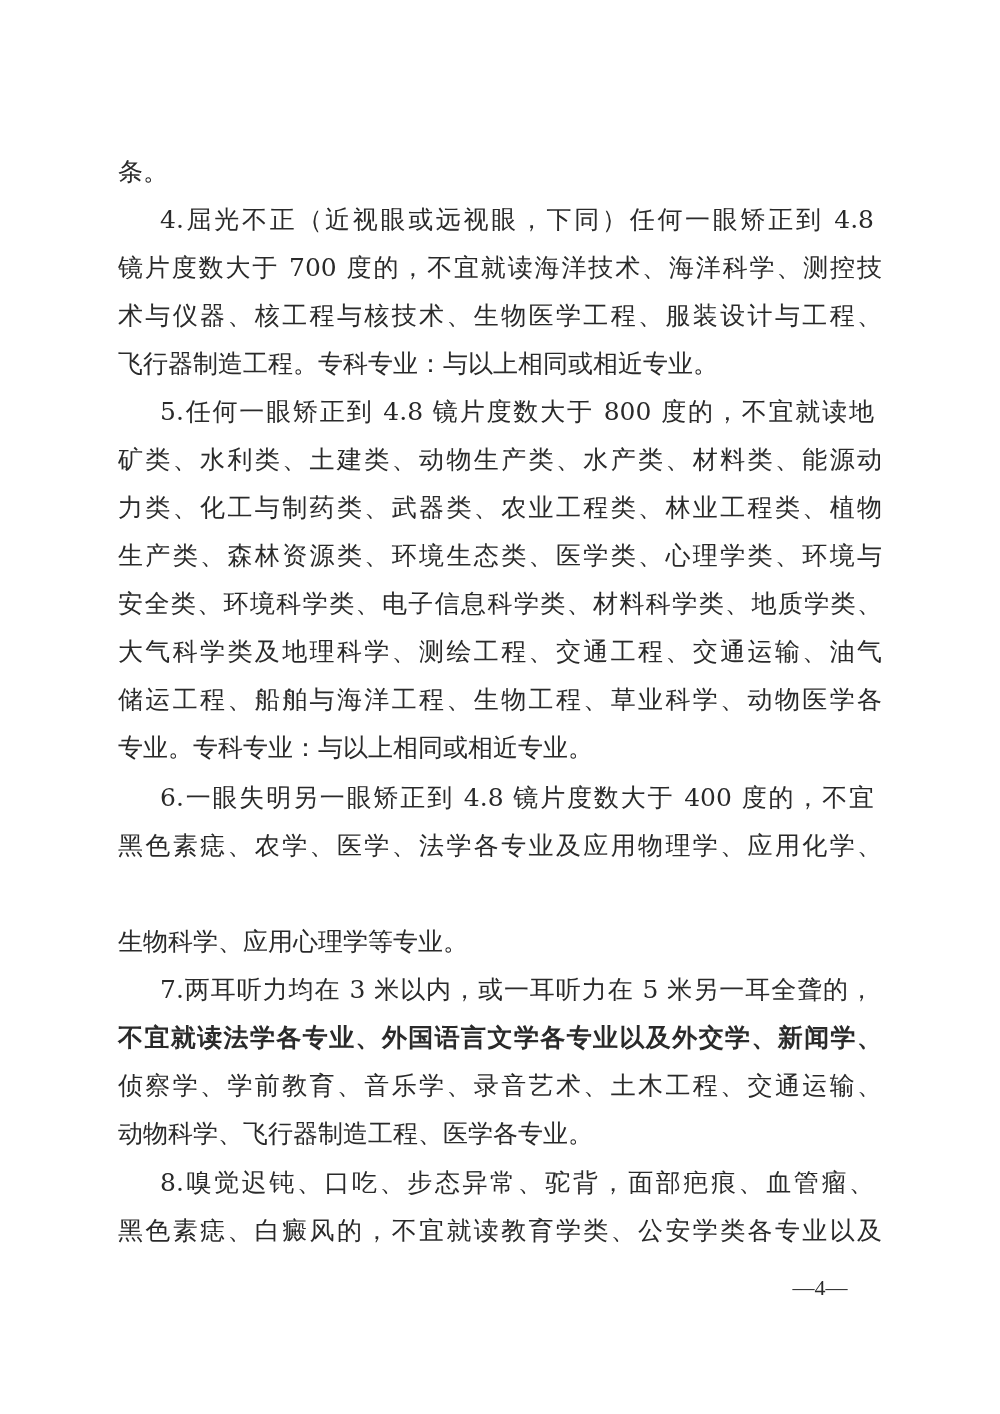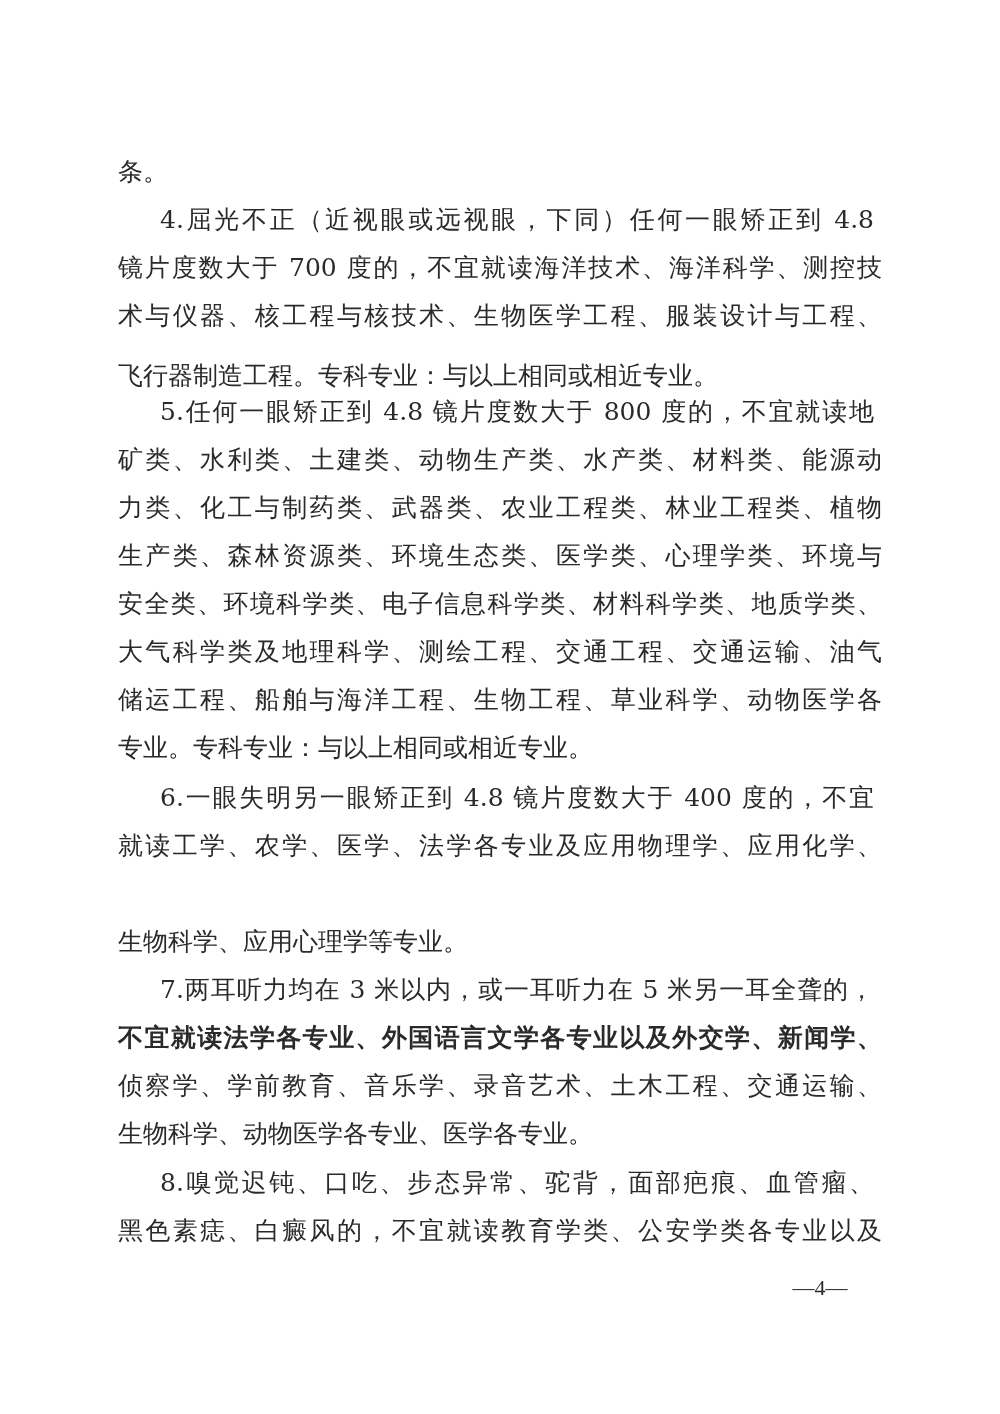--- a/index.html
+++ b/index.html
@@ -56,38 +56,38 @@
 </head>
 <body>
 
 <div class="page">
 
   <div class="line last" style="top:152px;">条。</div>
 
   <div class="line indent" style="top:200px;">4.屈光不正（近视眼或远视眼，下同）任何一眼矫正到 4.8</div>
   <div class="line" style="top:248px;">镜片度数大于 700 度的，不宜就读海洋技术、海洋科学、测控技</div>
   <div class="line" style="top:296px;">术与仪器、核工程与核技术、生物医学工程、服装设计与工程、</div>
-  <div class="line last" style="top:344px;margin-top:12px;">飞行器制造工程。专科专业：与以上相同或相近专业。</div>
+  <div class="line last" style="top:344px;">飞行器制造工程。专科专业：与以上相同或相近专业。</div>
 
   <div class="line indent" style="top:392px;">5.任何一眼矫正到 4.8 镜片度数大于 800 度的，不宜就读地</div>
   <div class="line" style="top:440px;">矿类、水利类、土建类、动物生产类、水产类、材料类、能源动</div>
   <div class="line" style="top:488px;">力类、化工与制药类、武器类、农业工程类、林业工程类、植物</div>
   <div class="line" style="top:536px;">生产类、森林资源类、环境生态类、医学类、心理学类、环境与</div>
   <div class="line" style="top:584px;">安全类、环境科学类、电子信息科学类、材料科学类、地质学类、</div>
   <div class="line" style="top:680px;">储运工程、船舶与海洋工程、生物工程、草业科学、动物医学各</div>
   <div class="line" style="top:632px;">大气科学类及地理科学、测绘工程、交通工程、交通运输、油气</div>
   <div class="line last" style="top:728px;">专业。专科专业：与以上相同或相近专业。</div>
 
   <div class="line indent" style="top:778px;">6.一眼失明另一眼矫正到 4.8 镜片度数大于 400 度的，不宜</div>
-  <div class="line" style="top:826px;">就读工学、农学、医学、法学各专业及应用物理学、应用化学、</div>
+  <div class="line" style="top:826px;">黑色素痣、农学、医学、法学各专业及应用物理学、应用化学、</div>
   <div class="line last" style="top:922px;">生物科学、应用心理学等专业。</div>
 
   <div class="line indent" style="top:970px;">7.两耳听力均在 3 米以内，或一耳听力在 5 米另一耳全聋的，</div>
   <div class="line" style="top:1018px;font-weight:bold;">不宜就读法学各专业、外国语言文学各专业以及外交学、新闻学、</div>
   <div class="line" style="top:1066px;">侦察学、学前教育、音乐学、录音艺术、土木工程、交通运输、</div>
-  <div class="line last" style="top:1114px;">生物科学、动物医学各专业、医学各专业。</div>
+  <div class="line last" style="top:1114px;">动物科学、飞行器制造工程、医学各专业。</div>
 
   <div class="line indent" style="top:1163px;">8.嗅觉迟钝、口吃、步态异常、驼背，面部疤痕、血管瘤、</div>
   <div class="line" style="top:1211px;">黑色素痣、白癜风的，不宜就读教育学类、公安学类各专业以及</div>
 
   <div class="page-number">—4—</div>
 
 </div>
 
 </body></html>

